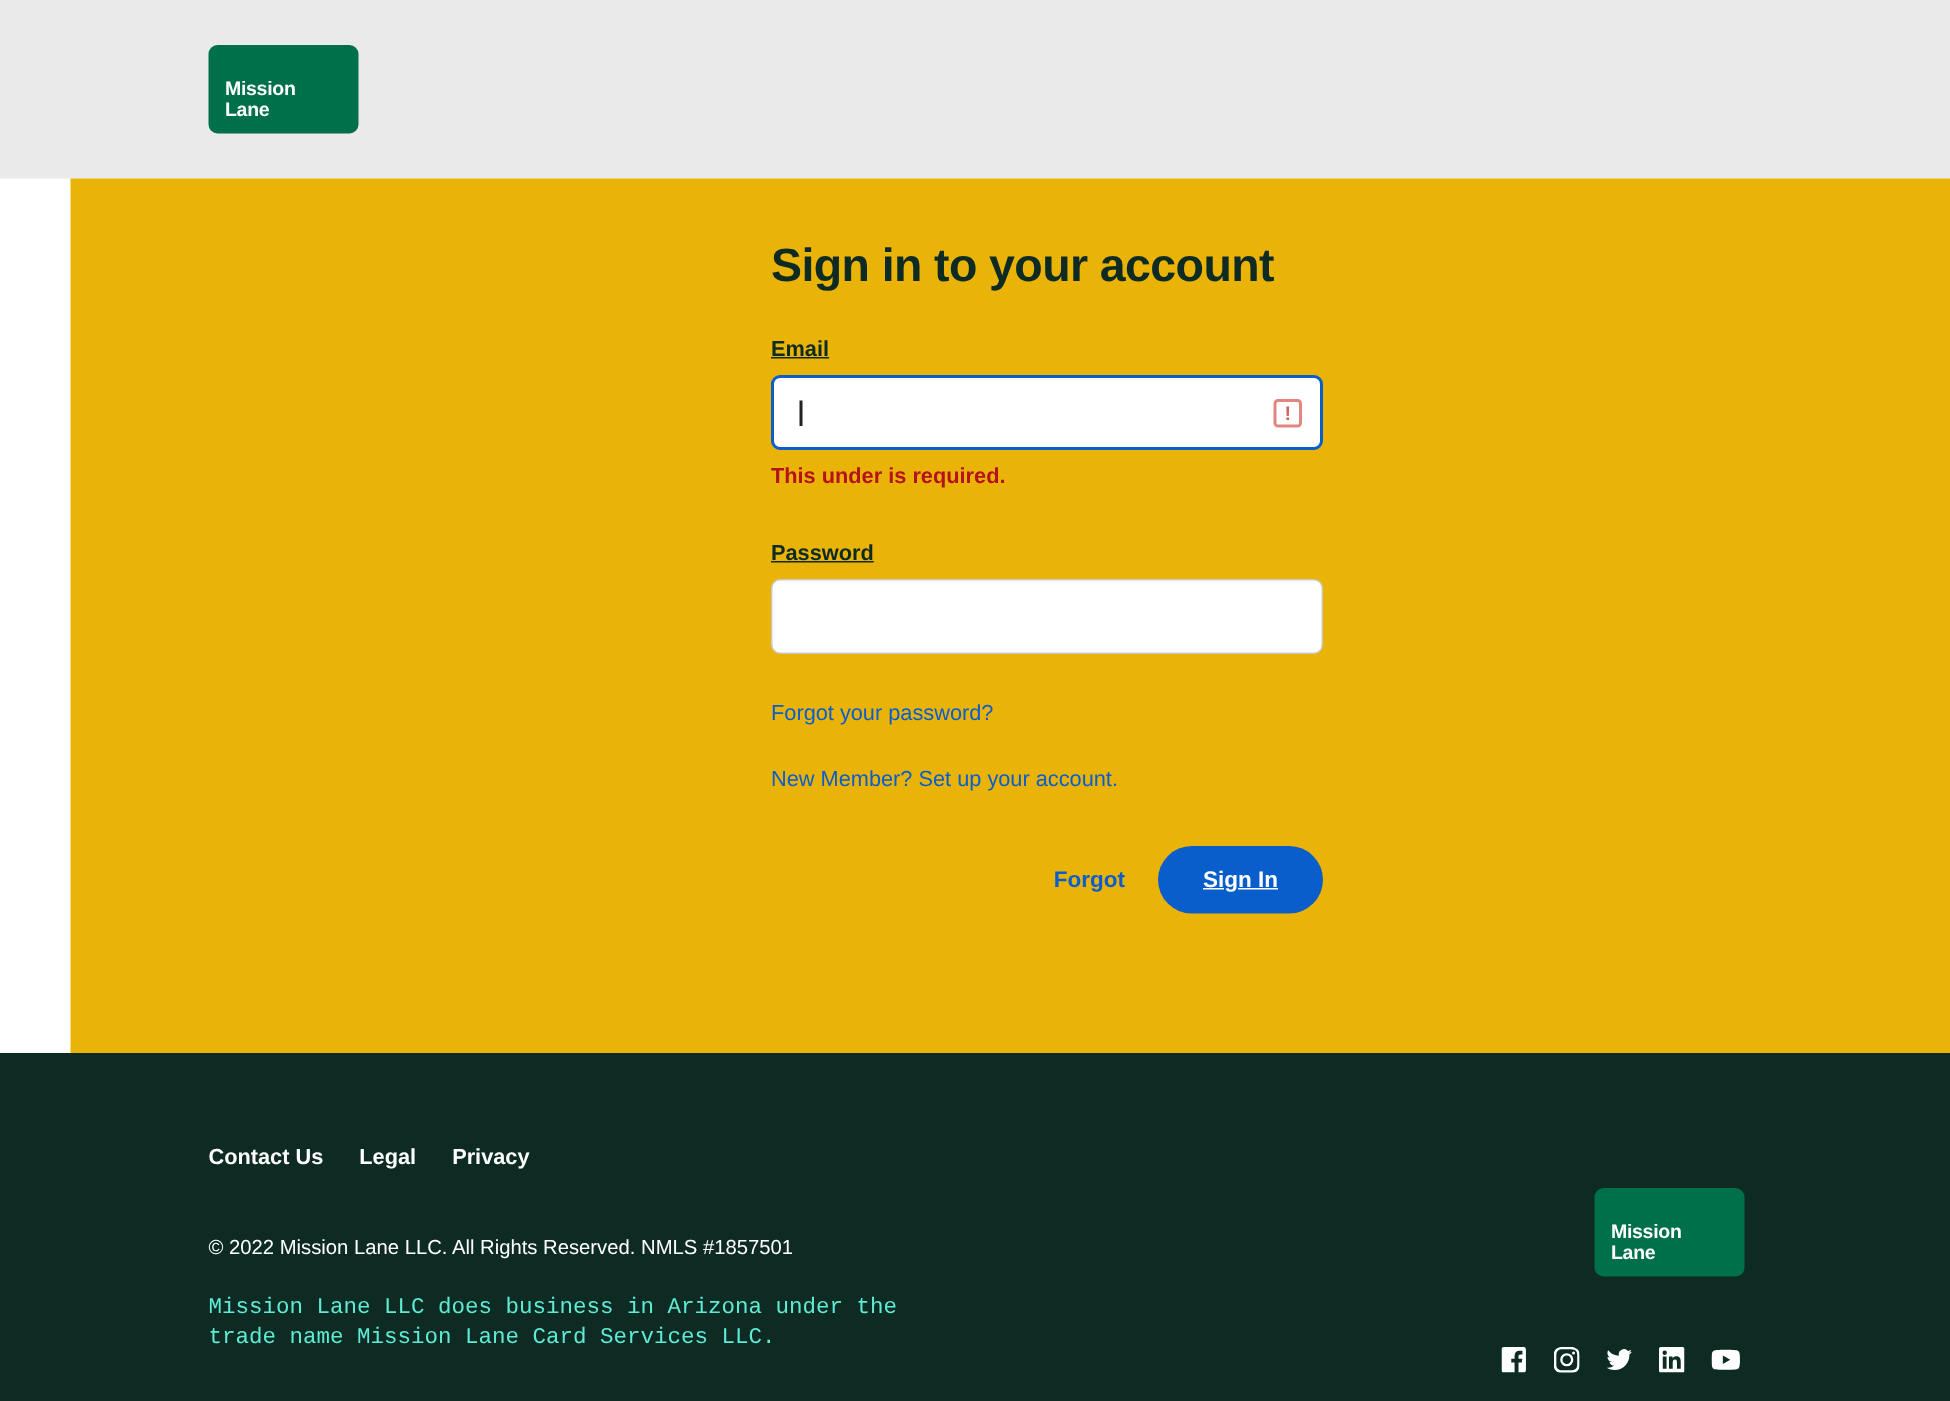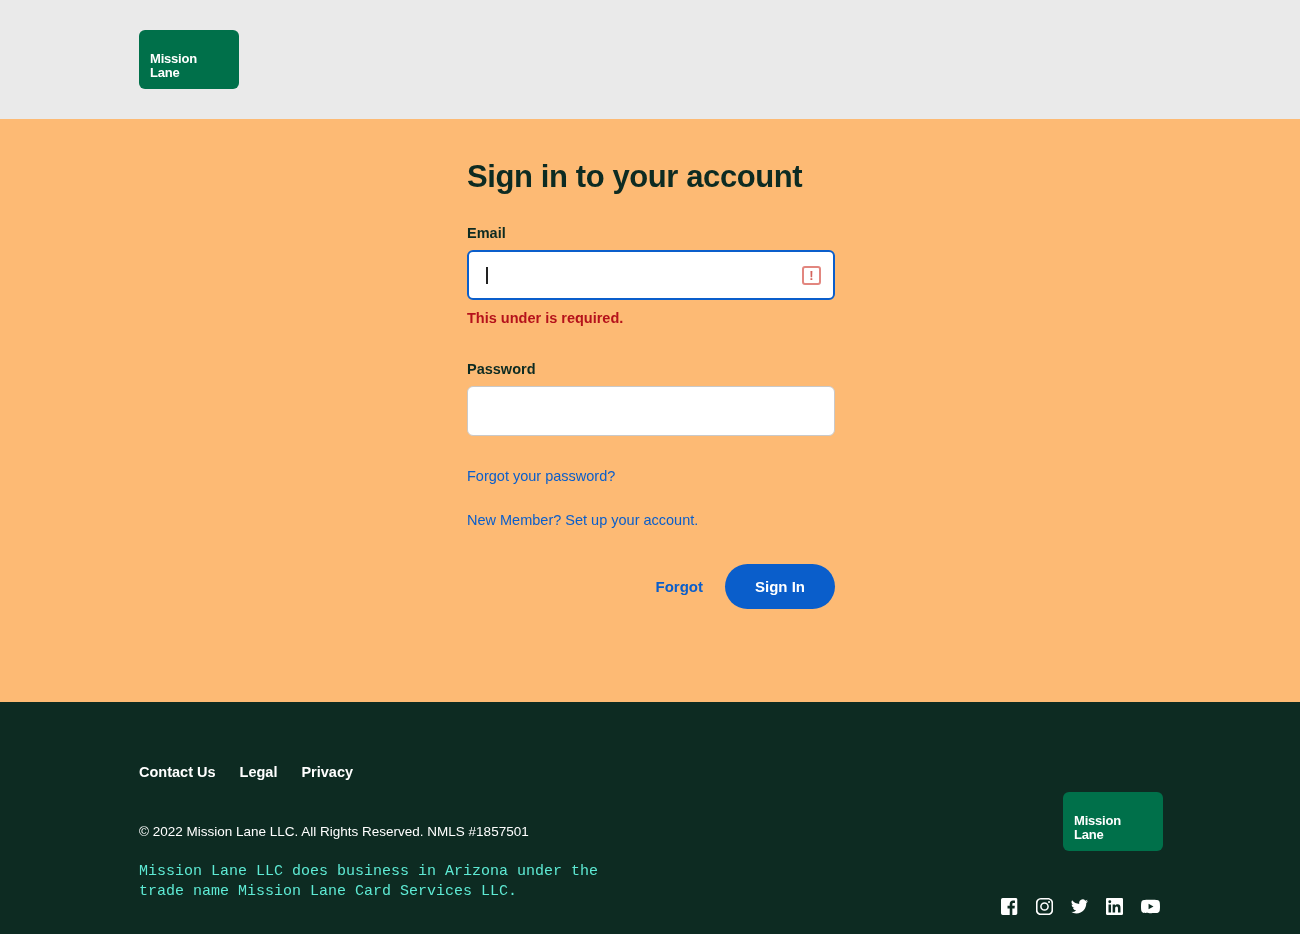--- a/index.html
+++ b/index.html
@@ -34,41 +34,43 @@
     font-size: 13px;
     font-weight: bold;
     line-height: 13.5px;
     letter-spacing: -0.2px;
     white-space: pre-line;
   }
 
   
   .main {
     height: 583px;
-    background: #fdba74;
-    position: relative;
+    background: #eab308;
+    position: relative;
+    margin-left: 47px;
   }
   .form-wrap {
     position: absolute;
     left: 467px;
     top: 40px;
     width: 368px;
   }
   .page-title {
     font-size: 31px;
     font-weight: bold;
     color: #0d2b22;
     letter-spacing: -0.4px;
     margin-bottom: 30px;
   }
   .field-label {
     font-size: 14.5px;
     font-weight: bold;
     color: #0d2b22;
     margin-bottom: 9px;
+    text-decoration: underline;
   }
   .input-box {
     width: 368px;
     height: 50px;
     border-radius: 6px;
     background: #ffffff;
     display: flex;
     align-items: center;
     padding: 0 12px;
     position: relative;
@@ -137,20 +139,21 @@
   .btn-signin {
     background: #0a5ecb;
     border: none;
     border-radius: 999px;
     color: #ffffff;
     font-family: "Liberation Sans", sans-serif;
     font-size: 15px;
     font-weight: bold;
     padding: 14px 30px;
     cursor: pointer;
+    text-decoration: underline;
   }
 
   
   .footer {
     height: 232px;
     background: #0d2b22;
     position: relative;
   }
   .footer-links {
     position: absolute;

